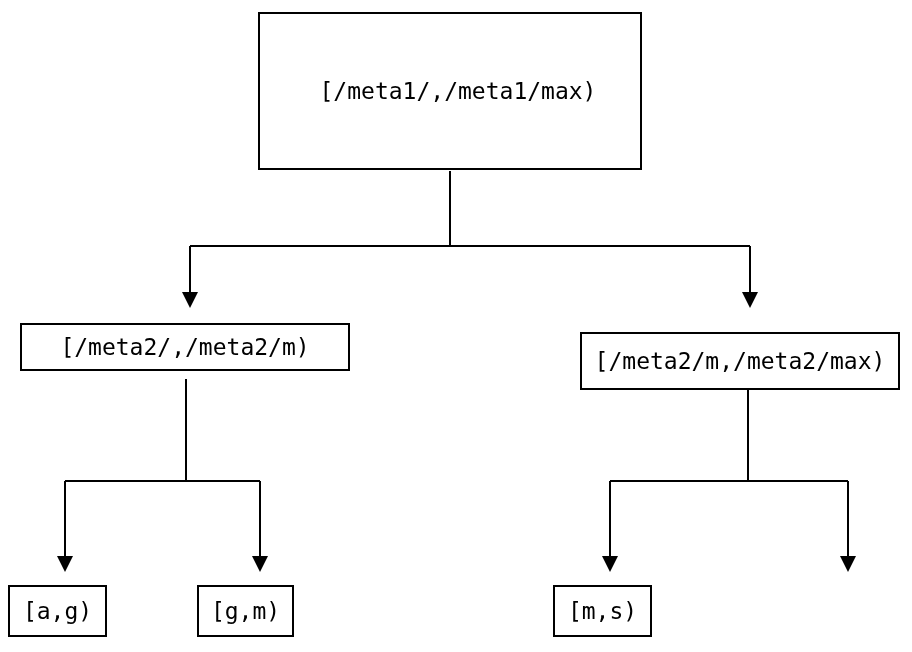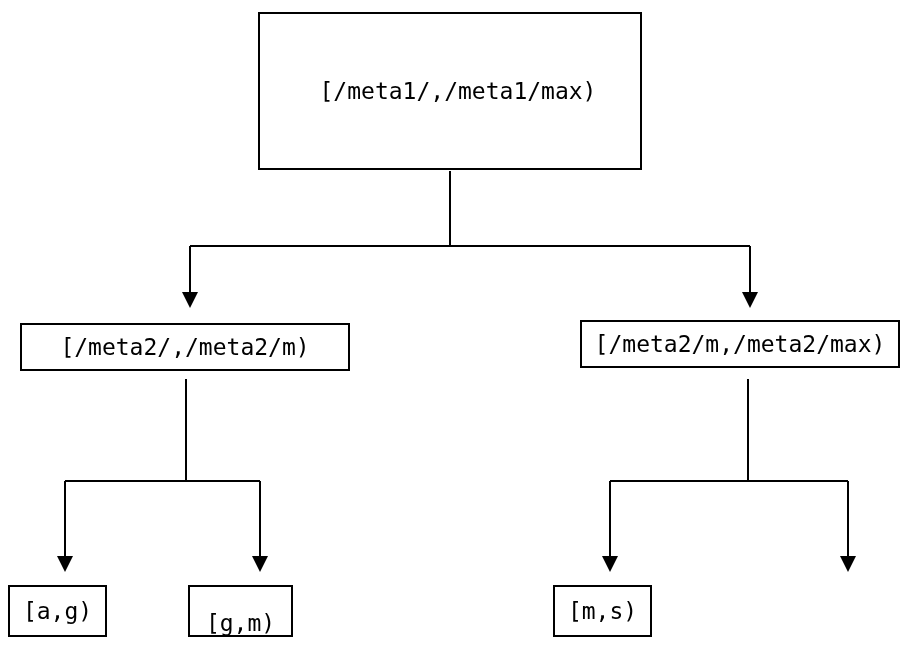--- a/index.html
+++ b/index.html
@@ -39,23 +39,23 @@
     background: #ffffff;
     display: flex;
     align-items: center;
     justify-content: center;
     font-size: 23px;
     line-height: 1;
     white-space: nowrap;
   }
   .node-root      { left: 258px; top: 12px;  width: 384px; height: 158px; padding-left: 16px; }
   .node-mid-left  { left: 20px;  top: 323px; width: 330px; height: 48px; }
-  .node-mid-right { left: 580px; top: 320px; width: 320px; height: 48px; }
+  .node-mid-right { left: 580px; top: 332px; width: 320px; height: 58px; }
   .node-leaf-1    { left: 8px;   top: 585px; width: 99px;  height: 52px; text-align: center; }
-  .node-leaf-2    { left: 188px; top: 585px; width: 105px;  height: 52px; align-items: flex-end; }
+  .node-leaf-2    { left: 197px; top: 585px; width: 97px;  height: 52px; }
   .node-leaf-3    { left: 553px; top: 585px; width: 99px;  height: 52px; }
   .node-leaf-4    { left: 777px; top: 585px; width: 126px; height: 52px; }
 </style>
 </head>
 <body>
 
 <div class="canvas">
 
   <svg class="edges" width="912" height="652" viewBox="0 0 912 652" aria-hidden="true">
 

